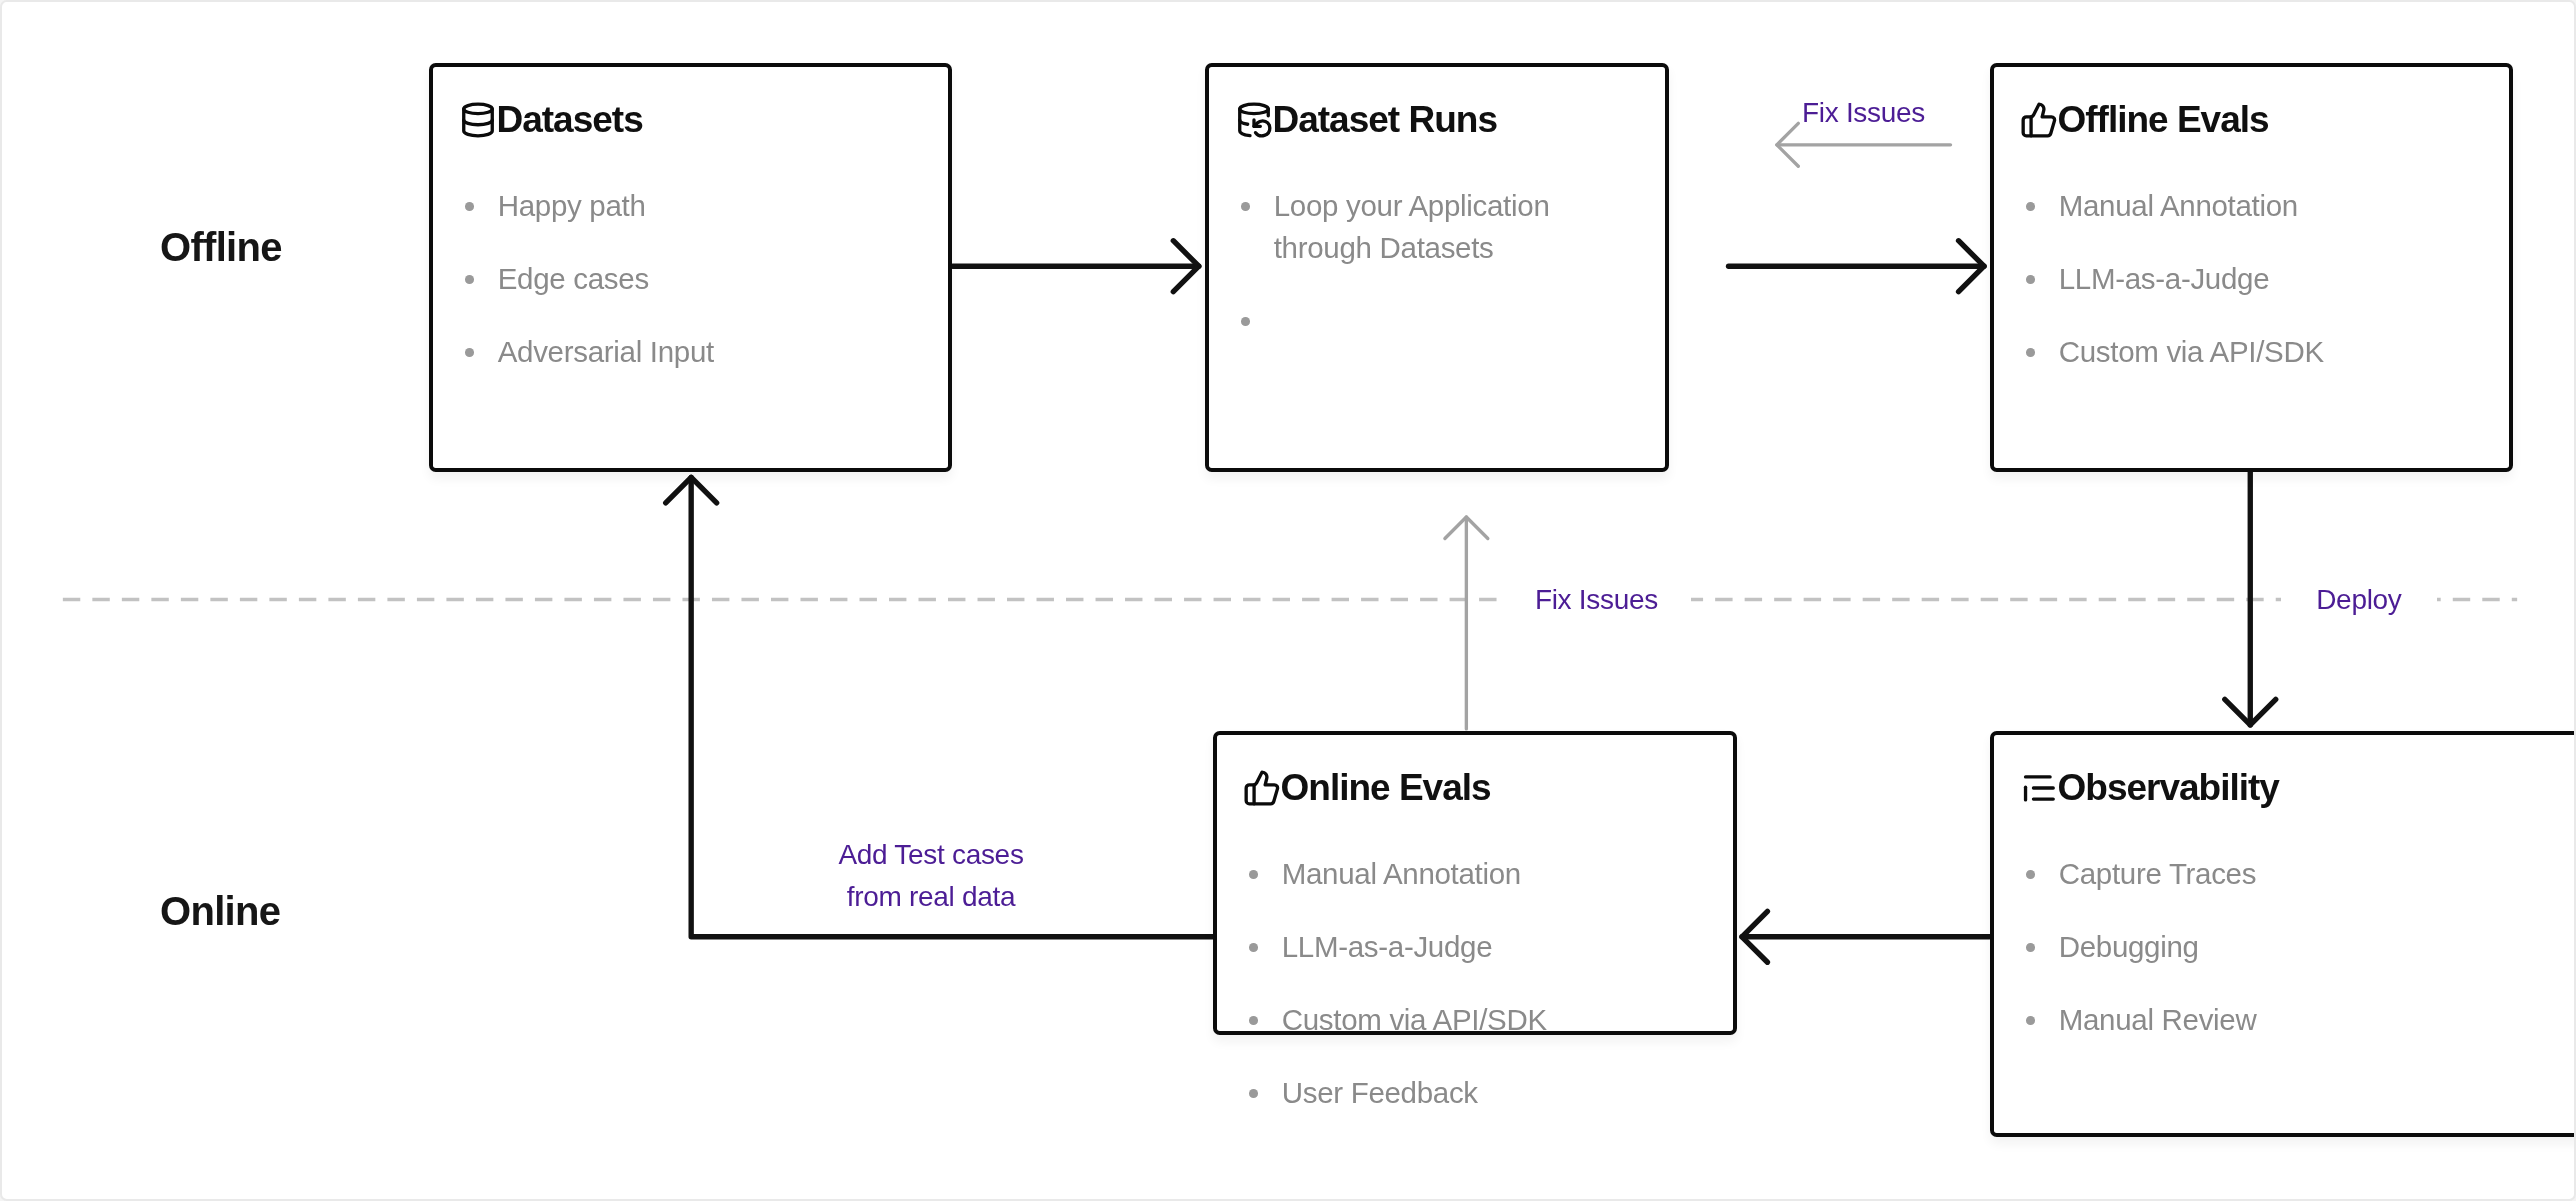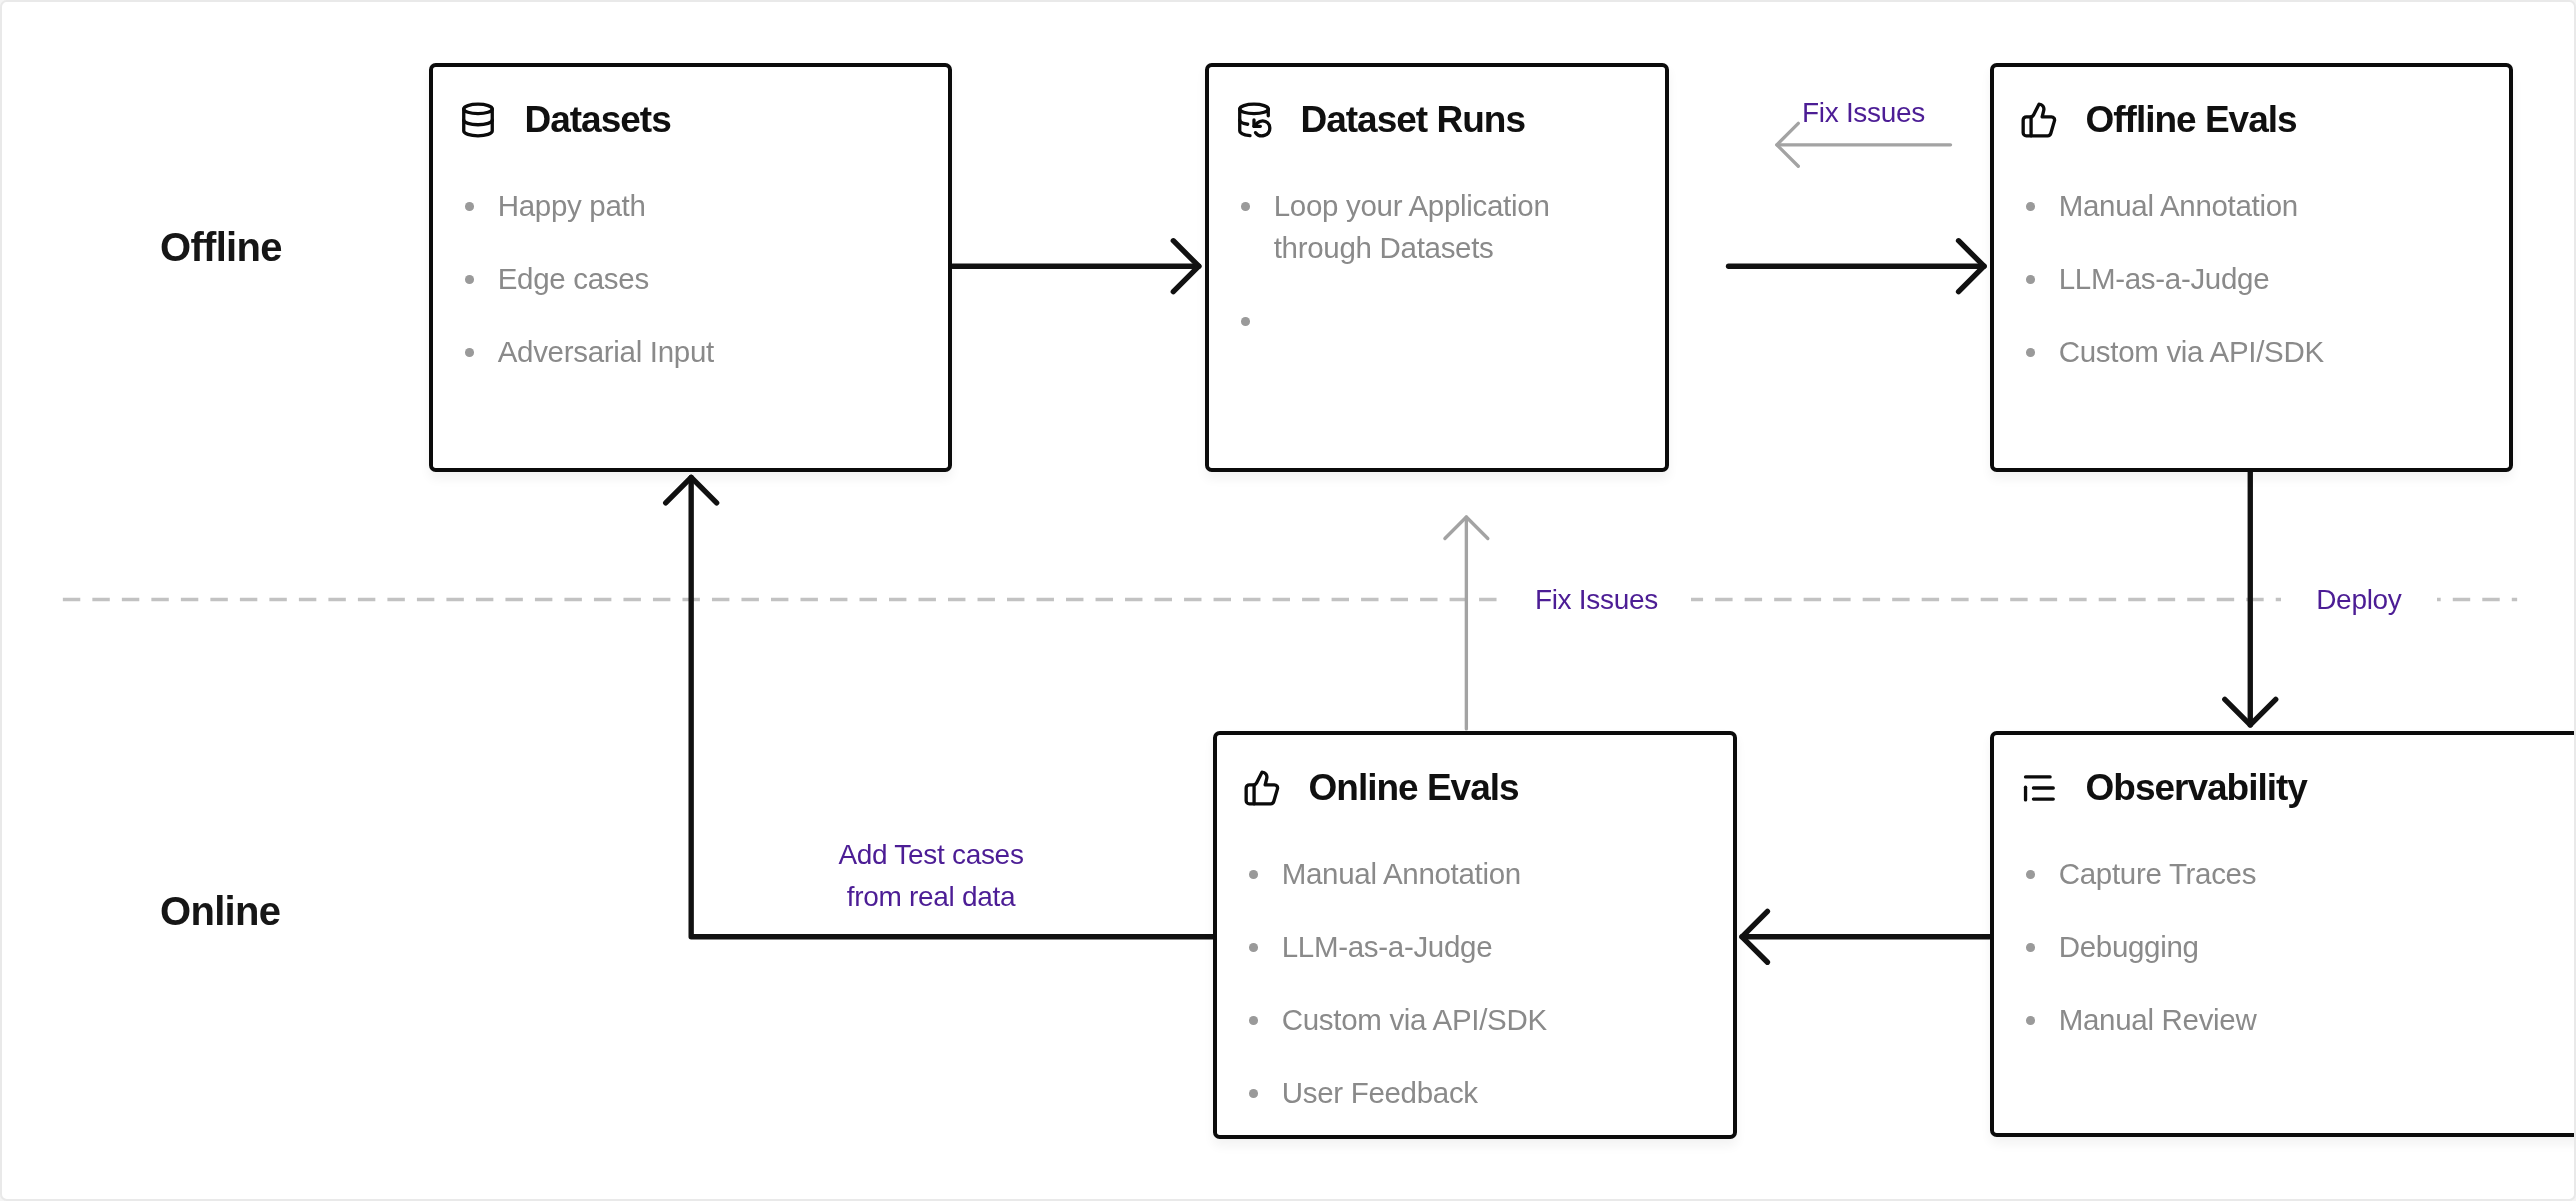--- a/index.html
+++ b/index.html
@@ -15,23 +15,23 @@
   }
   .lane-offline{left:158px;top:225px;}
   .lane-online{left:158px;top:889px;}
   .box{
     position:absolute;background:#ffffff;border:4.7px solid #0b0b0b;border-radius:6.7px;
     box-sizing:border-box;box-shadow:0 6.7px 10.7px rgba(0,0,0,0.05);
   }
   .box-datasets{left:427px;top:61px;width:523px;height:409px;}
   .box-dataset-runs{left:1203px;top:61px;width:464px;height:409px;}
   .box-offline-evals{left:1988px;top:61px;width:523px;height:409px;}
-  .box-online-evals{left:1211px;top:729px;width:524px;height:408px;}
+  .box-online-evals{left:1211px;top:729px;width:524px;height:304px;}
   .box-observability{left:1988px;top:729px;width:614px;height:406px;}
-  .box-head{display:flex;align-items:center;gap:28px;padding:32px 20px 0 25.5px;}
+  .box-head{display:flex;align-items:center;padding:32px 20px 0 25.5px;}
   .icon{flex:0 0 auto;width:38px;height:38px;color:#0b0b0b;}
   .icon svg{width:38px;height:38px;display:block;}
   .box-title{
     font-size:37px;font-weight:700;color:#101010;letter-spacing:-1px;line-height:42px;
     white-space:nowrap;
   }
   .box-list{list-style:none;margin:44px 0 0 0;padding:0 24px 0 32px;}
   .box-list li{
     display:flex;gap:24px;font-size:29.5px;color:#8a8a8a;letter-spacing:-0.3px;
     line-height:42px;margin-bottom:31px;align-items:flex-start;

